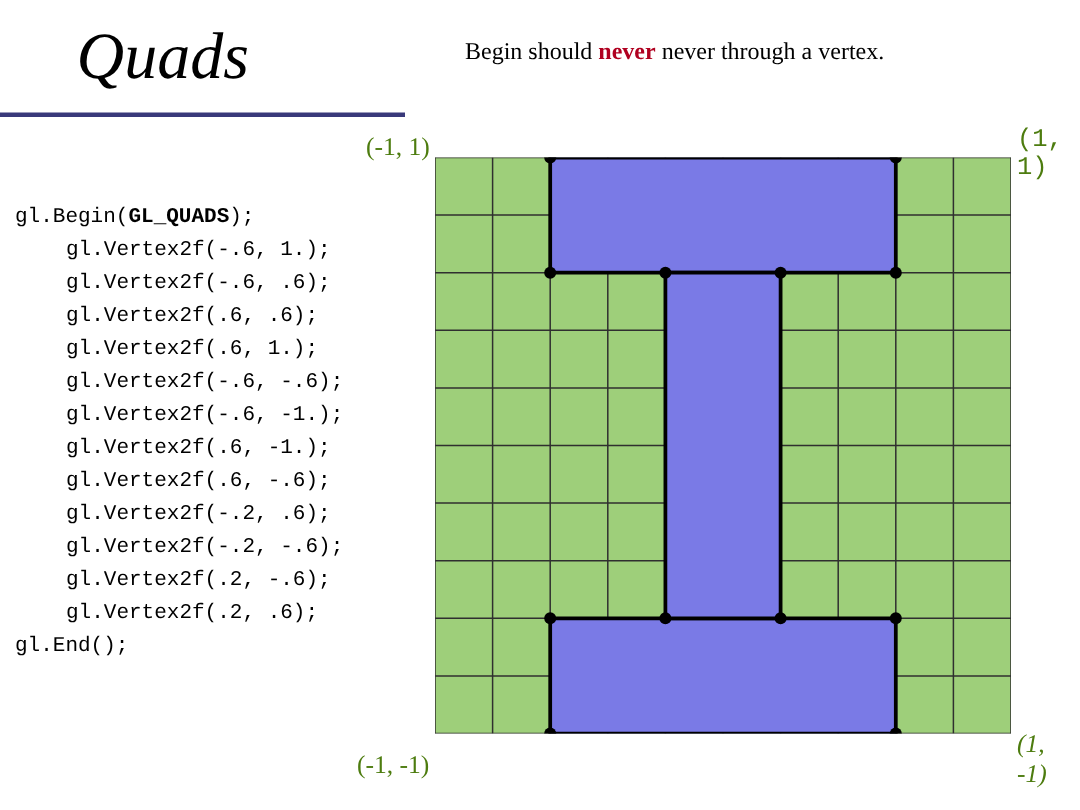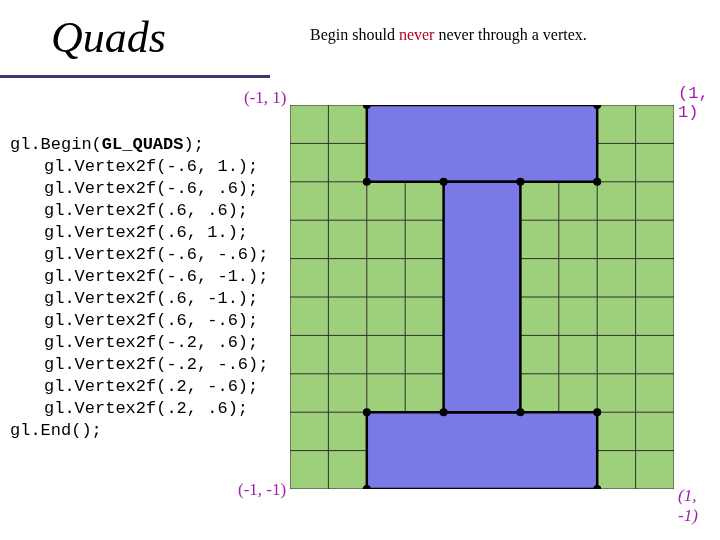--- a/index.html
+++ b/index.html
@@ -22,50 +22,50 @@
     margin-left: 37px;
   }
   .subtitle {
     position: absolute;
     top: 26px;
     left: 310px;
     font-size: 16px;
     font-family: "Times New Roman", Times, serif;
     color: #000;
   }
-  .subtitle .never { color: #b00020; font-weight: normal; }
+  .subtitle .never { color: #b00020; font-weight: bold; }
   .divider {
     position: absolute;
     top: 75px;
     left: 0;
     width: 270px;
     height: 3px;
     background: #39397a;
   }
   .code {
     position: absolute;
     top: 112px;
     left: 10px;
     font-family: "Courier New", monospace;
-    font-size: 17px;
+    font-size: 14px;
     line-height: 22px;
     white-space: pre;
     color: #000;
   }
   .code .indent { display: inline-block; width: 34px; }
   .code .bold { font-weight: bold; }
   .corner-label {
     position: absolute;
     font-family: "Times New Roman", Times, serif;
     font-size: 17px;
-    color: #a21caf;
+    color: #4d7c0f;
   }
   .lbl-tl { top: 88px; left: 244px; }
   .lbl-tr { top: 84px; left: 678px; font-family: Liberation Mono, monospace; }
-  .lbl-bl { top: 480px; left: 238px; text-align: right; }
+  .lbl-bl { top: 500px; left: 238px; text-align: right; }
   .lbl-br { top: 486px; left: 678px; font-style: italic; }
   .canvas-wrap {
     position: absolute;
     top: 105px;
     left: 290px;
     width: 384px;
     height: 384px;
   }
   svg { display: block; }
 </style>

